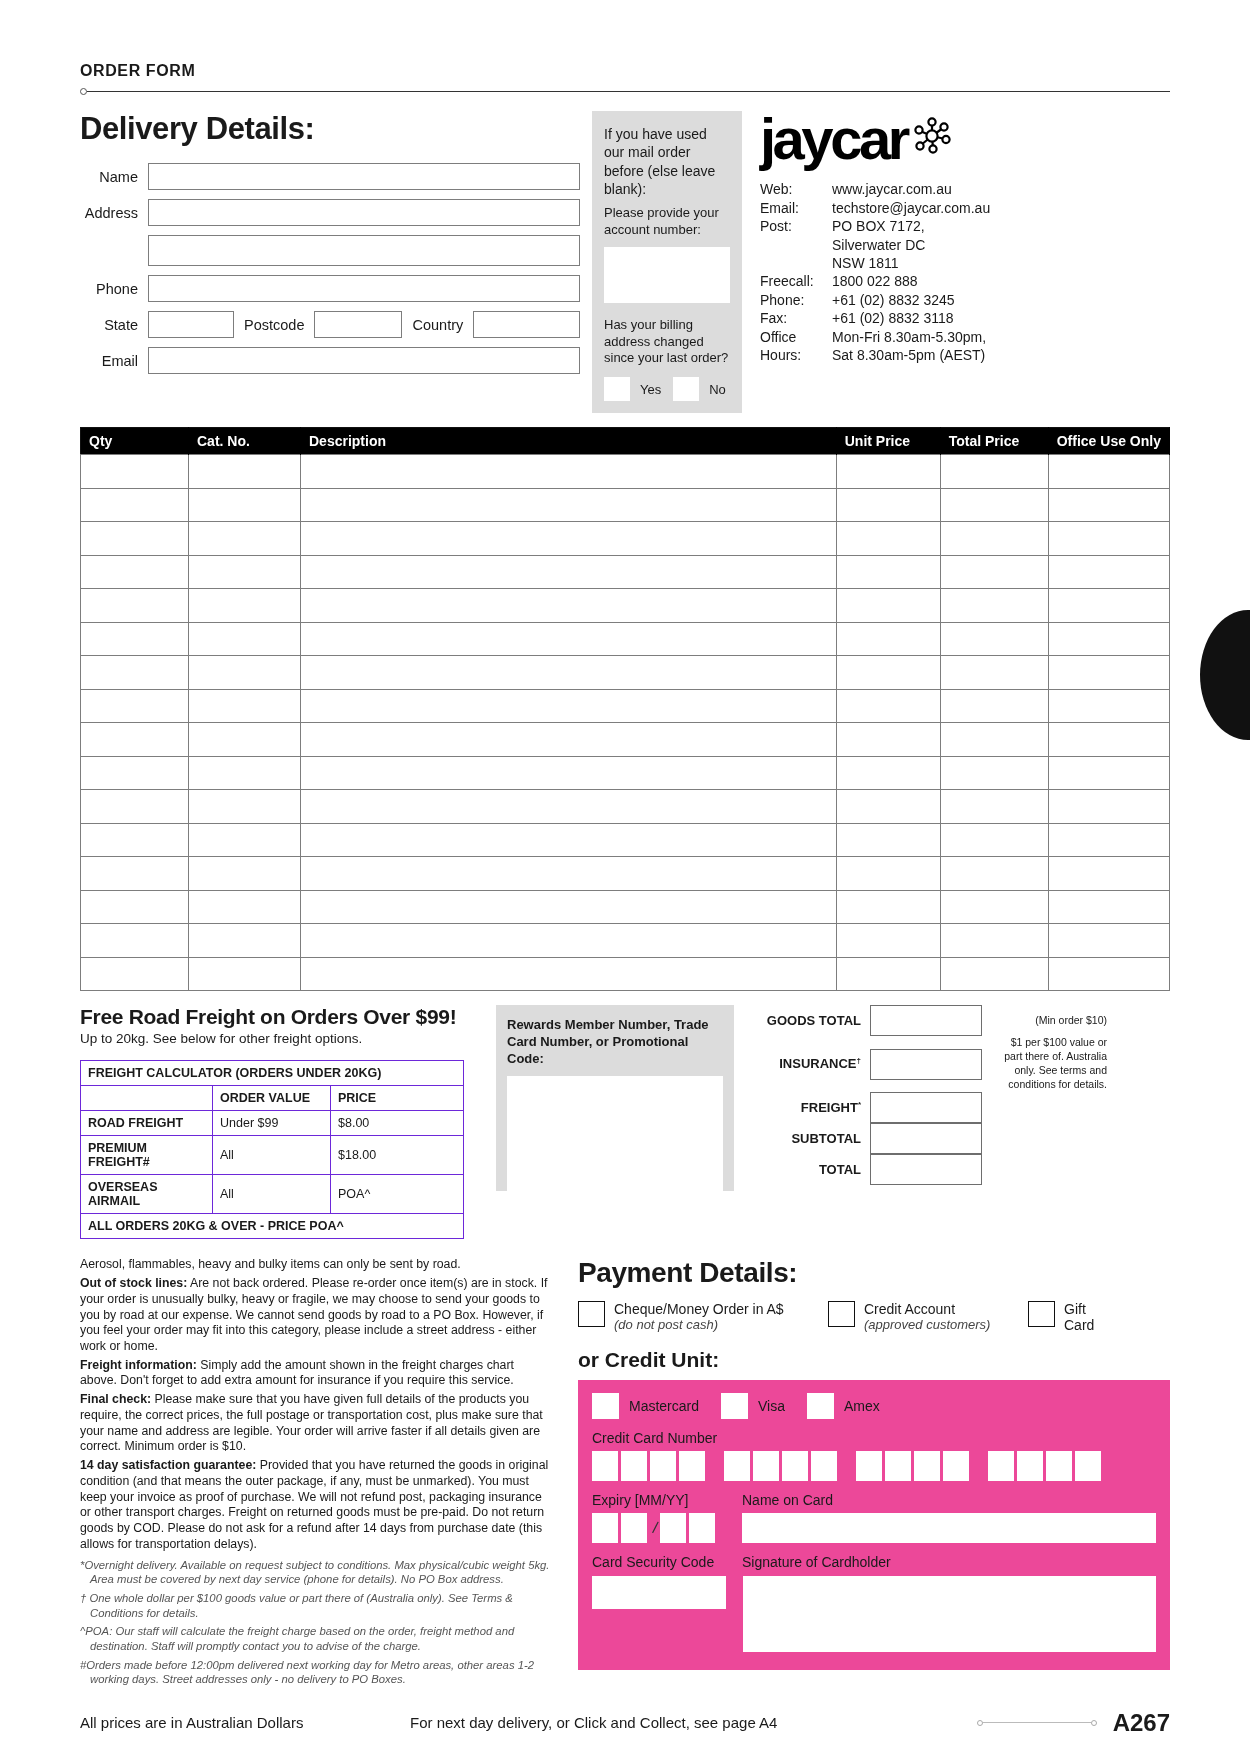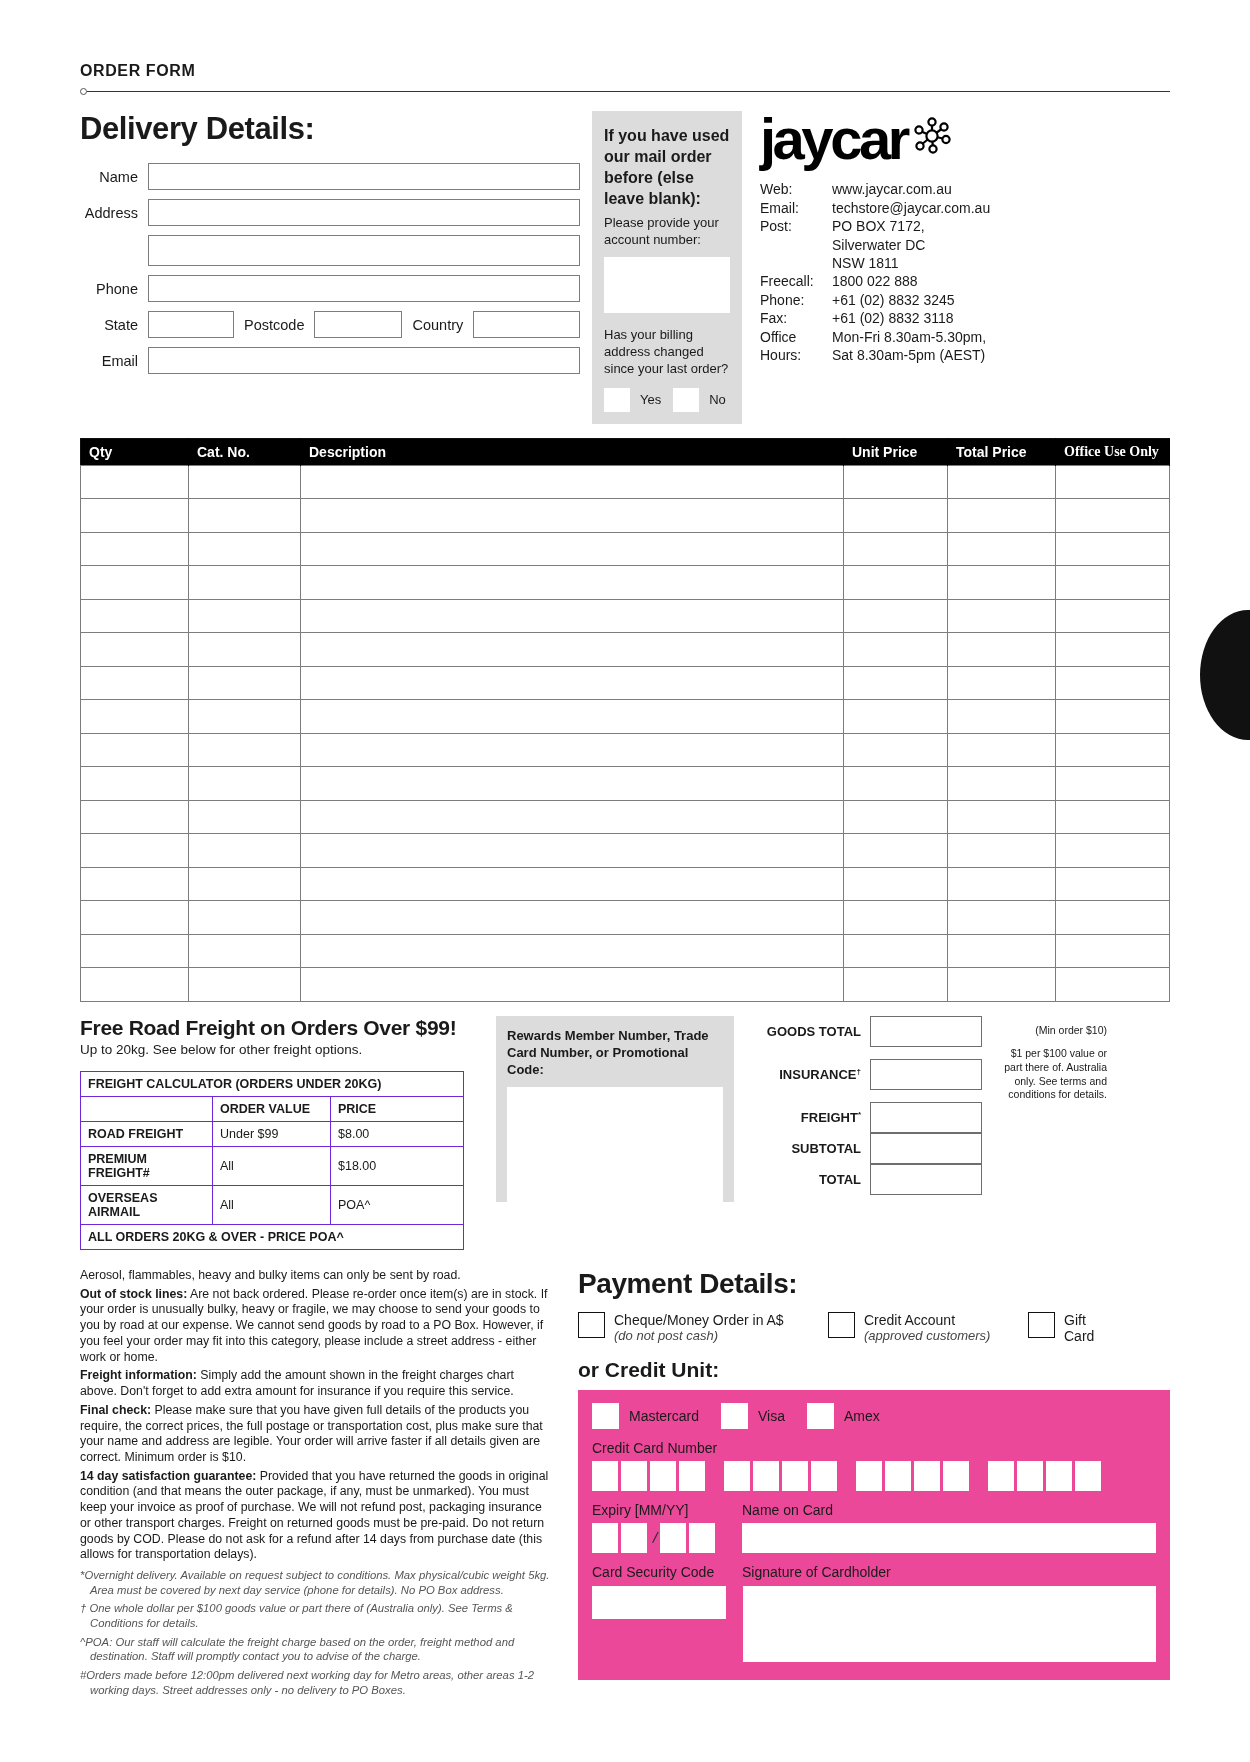--- a/index.html
+++ b/index.html
@@ -33,21 +33,21 @@
   .f-label { font-size: 14.5px; text-align: right; width: 68px; padding-right: 10px; flex: none; }
   .f-box { border: 1px solid #7d7d7d; background: #fff; height: 27px; }
   .f-grow { flex: 1; }
   .f-inline-label { font-size: 14.5px; padding: 0 10px; white-space: nowrap; }
 
   
   .acct-panel {
     width: 150px; flex: none; background: #dcdcdc; margin-left: 12px;
     padding: 14px 12px 12px 12px;
   }
-  .acct-strong { font-size: 16px; font-weight: bold; line-height: 1.32; }
+  .acct-strong { font-size: 14px; font-weight: normal; line-height: 1.32; }
   .acct-text { font-size: 13px; line-height: 1.3; margin-top: 6px; }
   .acct-input { background: #fff; height: 56px; margin-top: 8px; }
   .acct-q { font-size: 13px; line-height: 1.3; margin-top: 14px; }
   .yn-row { display: flex; align-items: center; margin-top: 10px; }
   .yn-box { width: 26px; height: 24px; background: #fff; flex: none; }
   .yn-label { font-size: 13px; padding: 0 12px 0 10px; }
 
   
   .brand-col { flex: 1; padding-left: 18px; }
   .logo-wrap { display: flex; align-items: flex-start; }
@@ -63,21 +63,21 @@
 
   
   .items { margin-top: 14px; border: 1px solid #111; border-collapse: collapse; width: 100%; padding-left: 20px; }
   .items th {
     background: #000; color: #fff; font-size: 14px; font-weight: bold;
     text-align: left; padding: 5px 8px; border-right: 1px solid #000;
     white-space: nowrap;
   }
   .items td { border: 1px solid #7d7d7d; height: 33.5px; }
   .col-qty { width: 108px; } .col-cat { width: 112px; }
-  .col-unit { width: 104px; } .col-tot { width: 108px; } .col-off { width: 114px; font-family: Liberation Serif, serif; }
+  .col-unit { width: 104px; } .col-tot { width: 108px; } .col-off { width: 114px; }
 
   
   .mid { display: flex; margin-top: 14px; }
   .mid-left { width: 398px; flex: none; }
   .h2 { font-size: 21px; font-weight: bold; letter-spacing: -.3px; }
   .sub { font-size: 13.5px; margin-top: 2px; }
 
   .fc { width: 384px; border: 1px solid #111; border-collapse: collapse; margin-top: 14px; }
   .fc td { border: 1px solid #6d28d9; font-size: 12.5px; padding: 5px 7px; }
   .fc .b { font-weight: bold; }
@@ -600,15 +600,25 @@
         </div>
 
         <div class="sig-row">
           <div class="csc-box"></div>
           <div class="sig-box"></div>
         </div>
       </div>
     </div>
   </div>
 
+  <div class="footer">
+    <div class="f-left">All prices are in Australian Dollars</div>
+    <div class="f-mid">For next day delivery, or Click and Collect, see page A4</div>
+    <div class="f-rule">
+      <div class="d"></div>
+      <div class="l"></div>
+      <div class="d"></div>
+    </div>
+    <div class="pgnum">A267</div>
+  </div>
 
   <div class="arc"></div>
 </div>
 
 </body></html>

